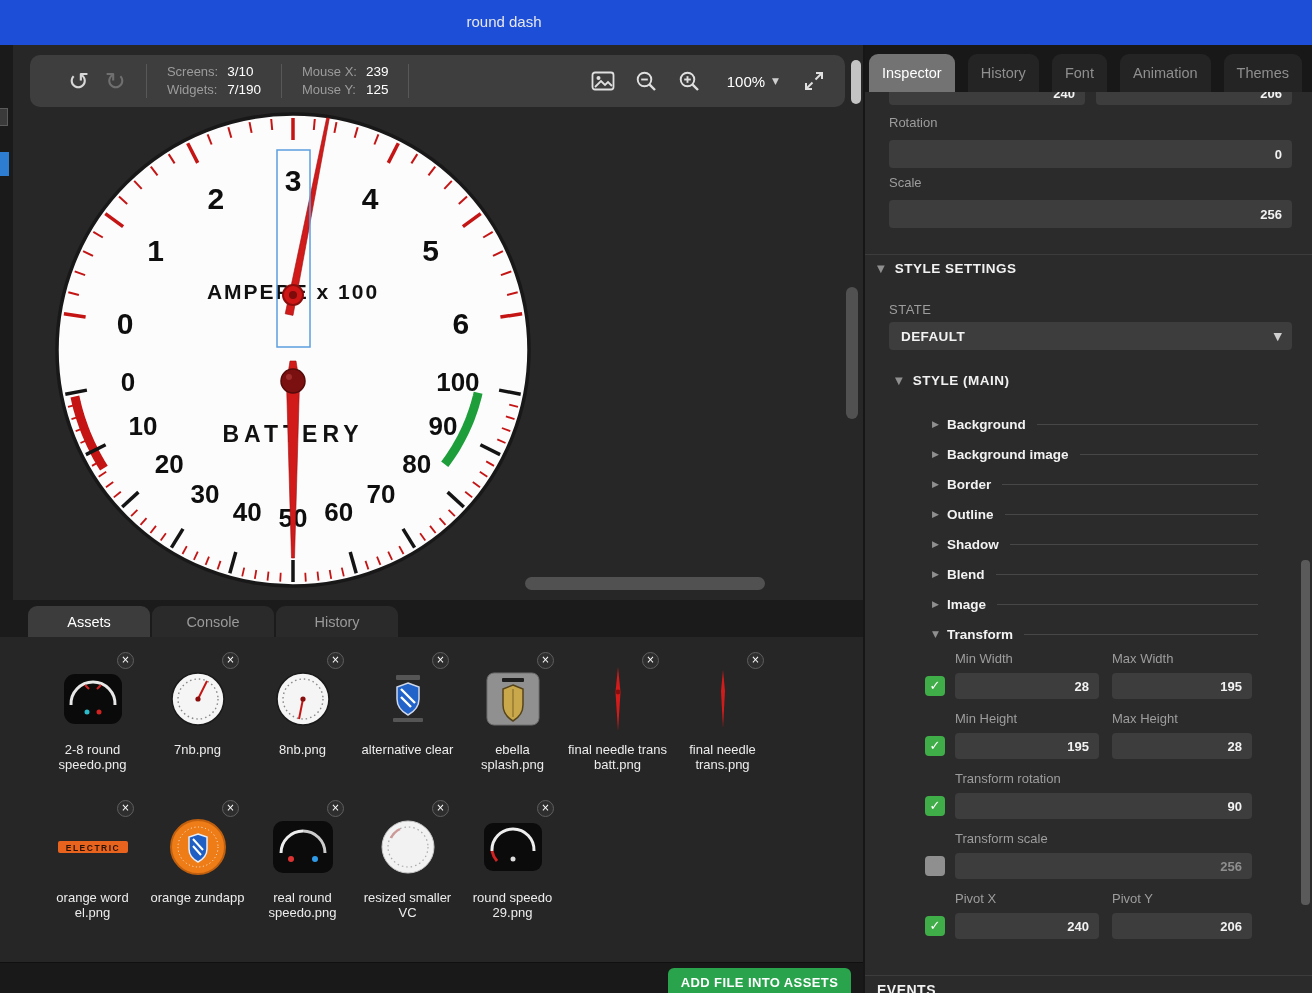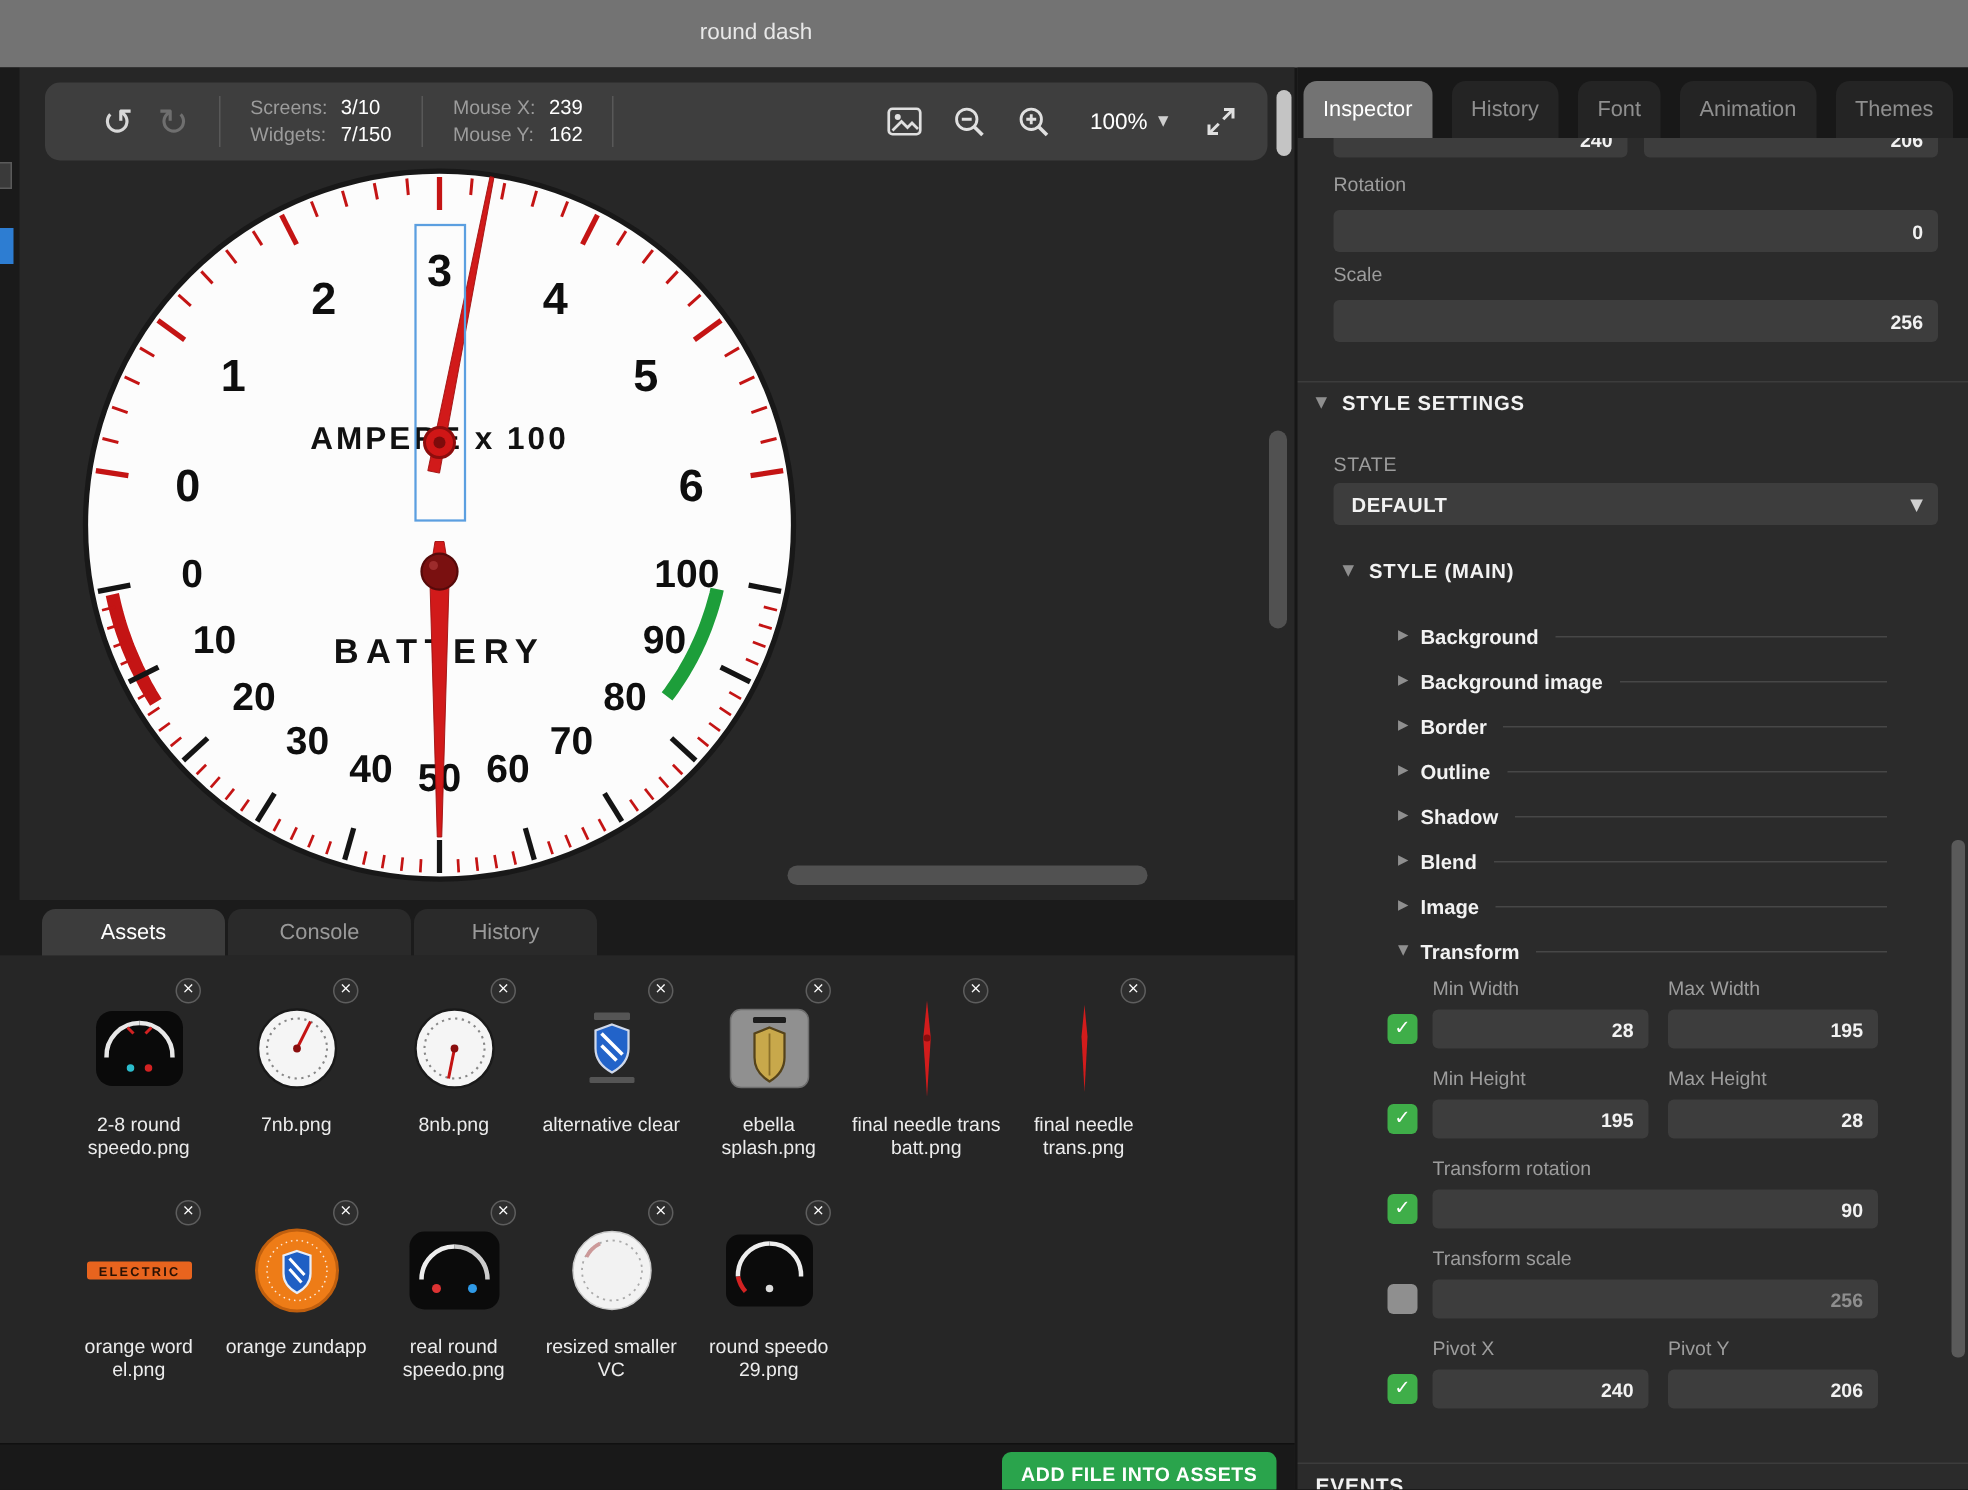--- a/index.html
+++ b/index.html
@@ -1,20 +1,20 @@
 <!DOCTYPE html>
 <html><head>
 <meta charset="utf-8">
 <style>
 *{margin:0;padding:0;box-sizing:border-box;}
 html,body{width:1312px;height:993px;}
 body{position:relative;background:#161616;font-family:"Liberation Sans","DejaVu Sans",sans-serif;overflow:hidden;color:#eee;}
 
 
-.titlebar{position:absolute;left:0;top:0;width:1312px;height:45px;background:#737373;}
+.titlebar{position:absolute;left:0;top:0;width:1312px;height:45px;background:#1d4ed8;}
 .titlebar .title{position:absolute;left:354px;top:13px;width:300px;text-align:center;font-size:15px;color:#e8e8e8;}
 
 
 .canvas-area{position:absolute;left:0;top:45px;width:863px;height:555px;background:#272727;overflow:hidden;}
 .left-strip{position:absolute;left:0;top:0;width:13px;height:555px;background:#1a1a1a;}
 .strip-box{position:absolute;left:0;top:63px;width:8px;height:18px;background:#3a3a3a;border:1px solid #5a5a5a;border-left:none;}
 .strip-sel{position:absolute;left:0;top:107px;width:9px;height:24px;background:#2d7dd2;}
 
 .toolbar{position:absolute;left:30px;top:10px;width:815px;height:52px;background:#3e3e3e;border-radius:10px;display:flex;align-items:center;padding:0 20px 0 38px;}
 .tb-icon{font-family:"DejaVu Sans",sans-serif;font-size:25px;line-height:25px;color:#d8d8d8;cursor:default;}
@@ -212,28 +212,28 @@
   </svg>
 
   <div class="toolbar">
     <span class="tb-icon">↺</span>
     <span class="tb-icon redo">↻</span>
     <div class="tb-div"></div>
     <div class="tb-counts">
       <span class="lab">Screens:</span>
       <span class="val">3/10</span>
       <span class="lab">Widgets:</span>
-      <span class="val">7/150</span>
+      <span class="val">7/190</span>
     </div>
     <div class="tb-div"></div>
     <div class="tb-counts">
       <span class="lab">Mouse X:</span>
       <span class="val">239</span>
       <span class="lab">Mouse Y:</span>
-      <span class="val">162</span>
+      <span class="val">125</span>
     </div>
     <div class="tb-div"></div>
     <div class="tb-spacer"></div>
     <svg class="tb-svg" width="24" height="20" viewBox="0 0 24 20">
       <rect x="1.5" y="1.5" width="21" height="17" rx="2.5" fill="none" stroke="#e0e0e0" stroke-width="1.8"></rect>
       <circle cx="7.5" cy="7" r="2" fill="#e0e0e0"></circle>
       <path d="M4 16 L10 10 L14 14 L17 11 L21 15" fill="none" stroke="#e0e0e0" stroke-width="1.8"></path>
     </svg>
     <svg class="tb-svg" width="23" height="23" viewBox="0 0 23 23">
       <circle cx="9.5" cy="9.5" r="6.8" fill="none" stroke="#e0e0e0" stroke-width="1.9"></circle>

